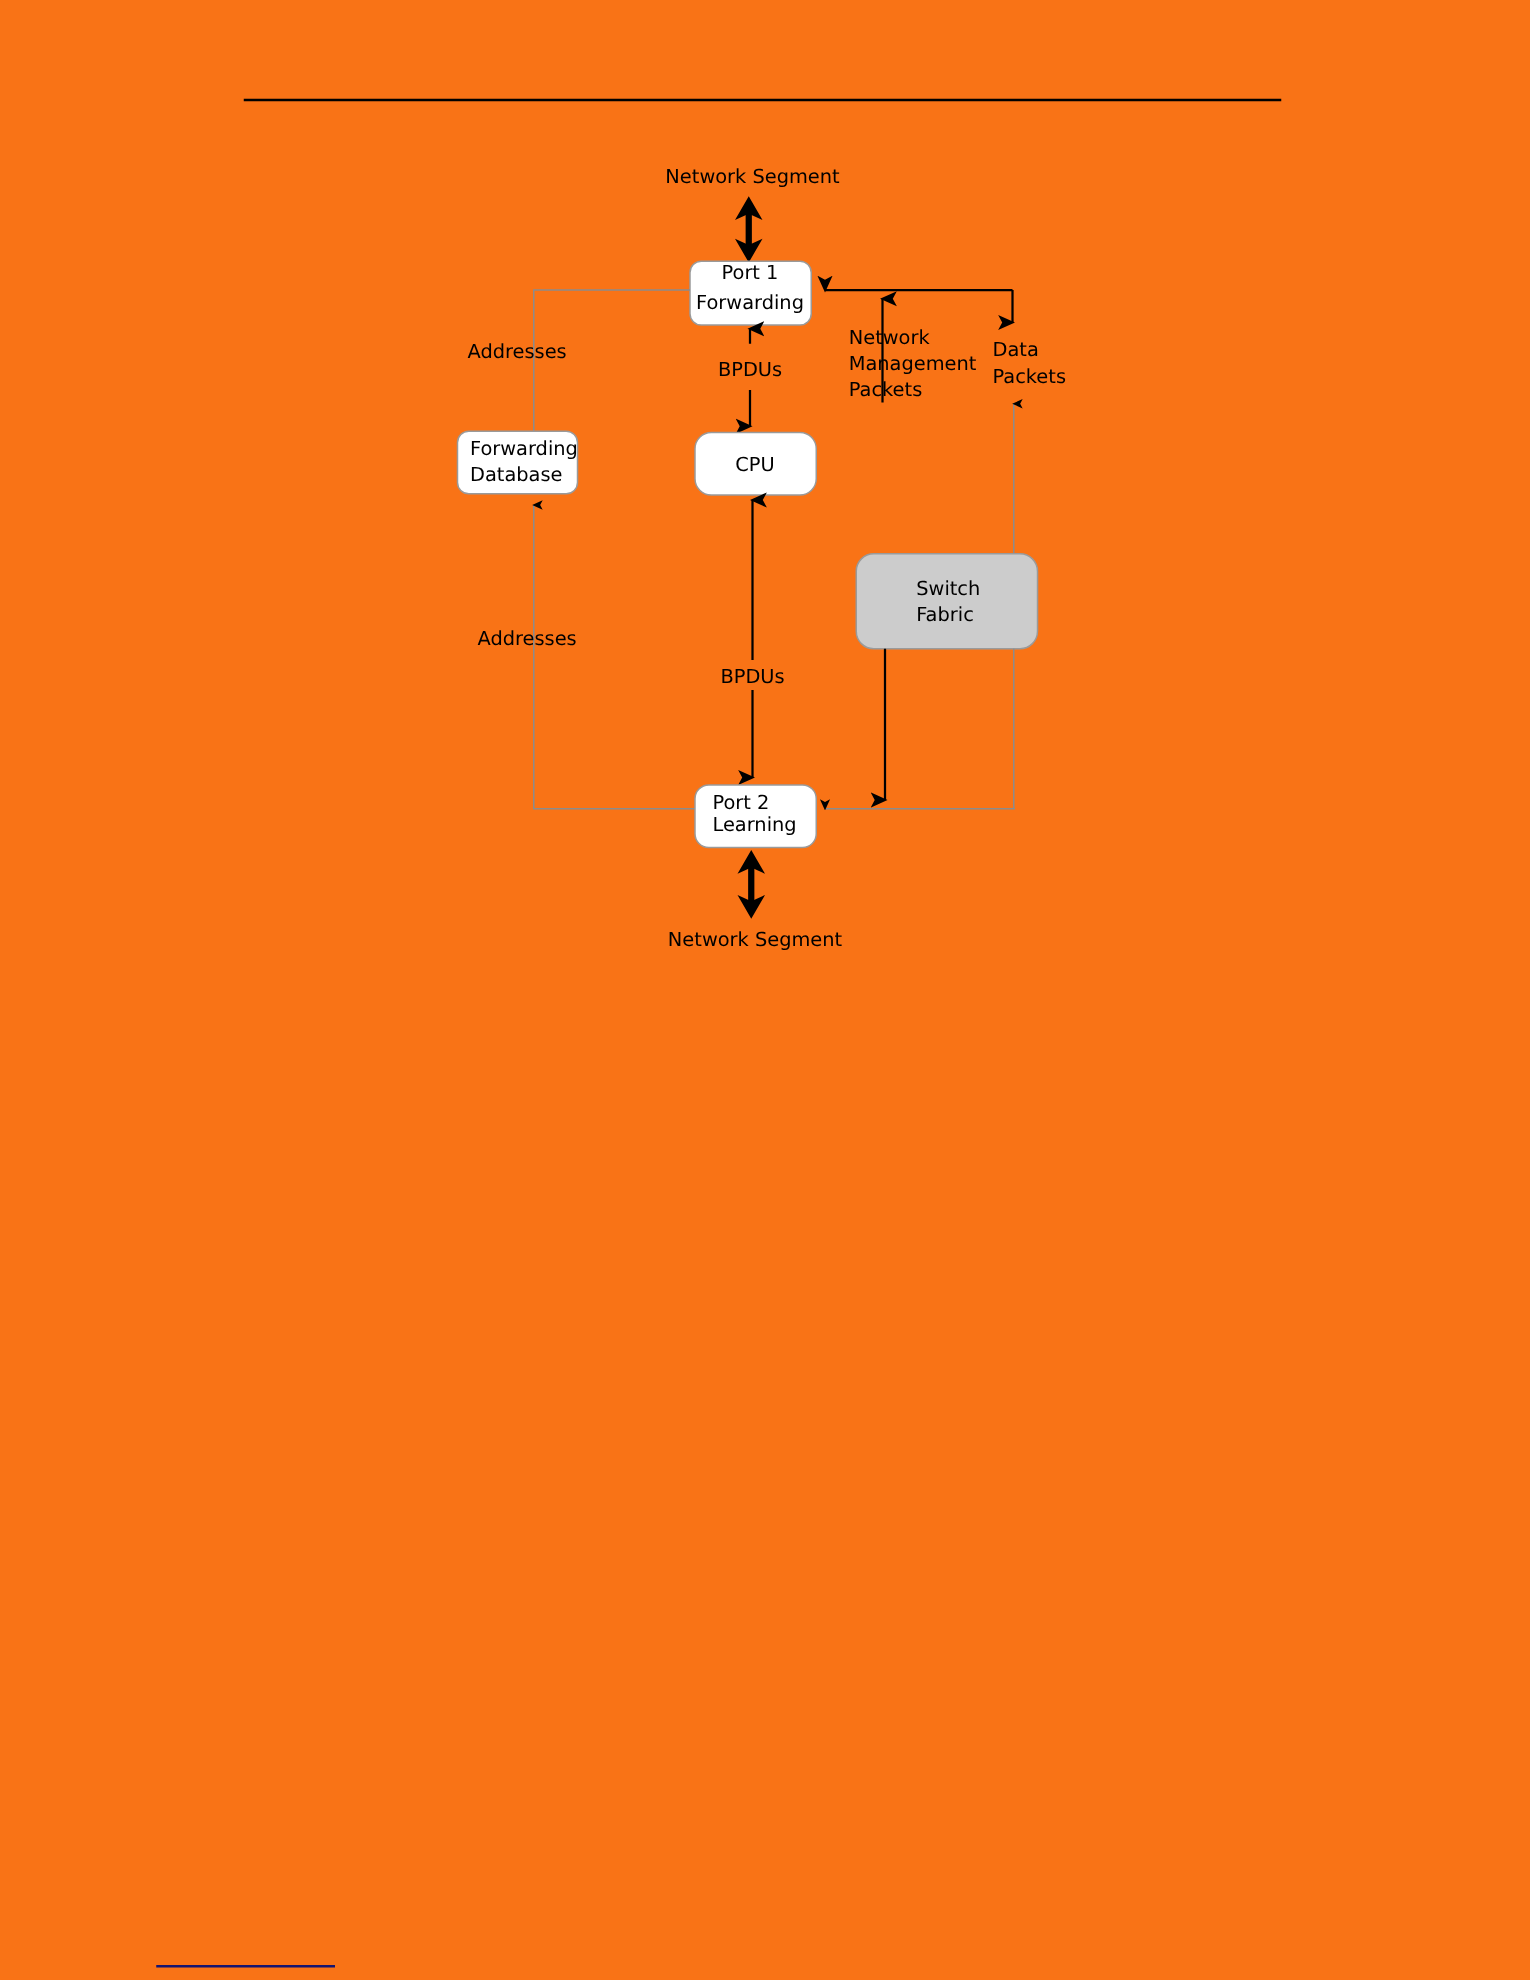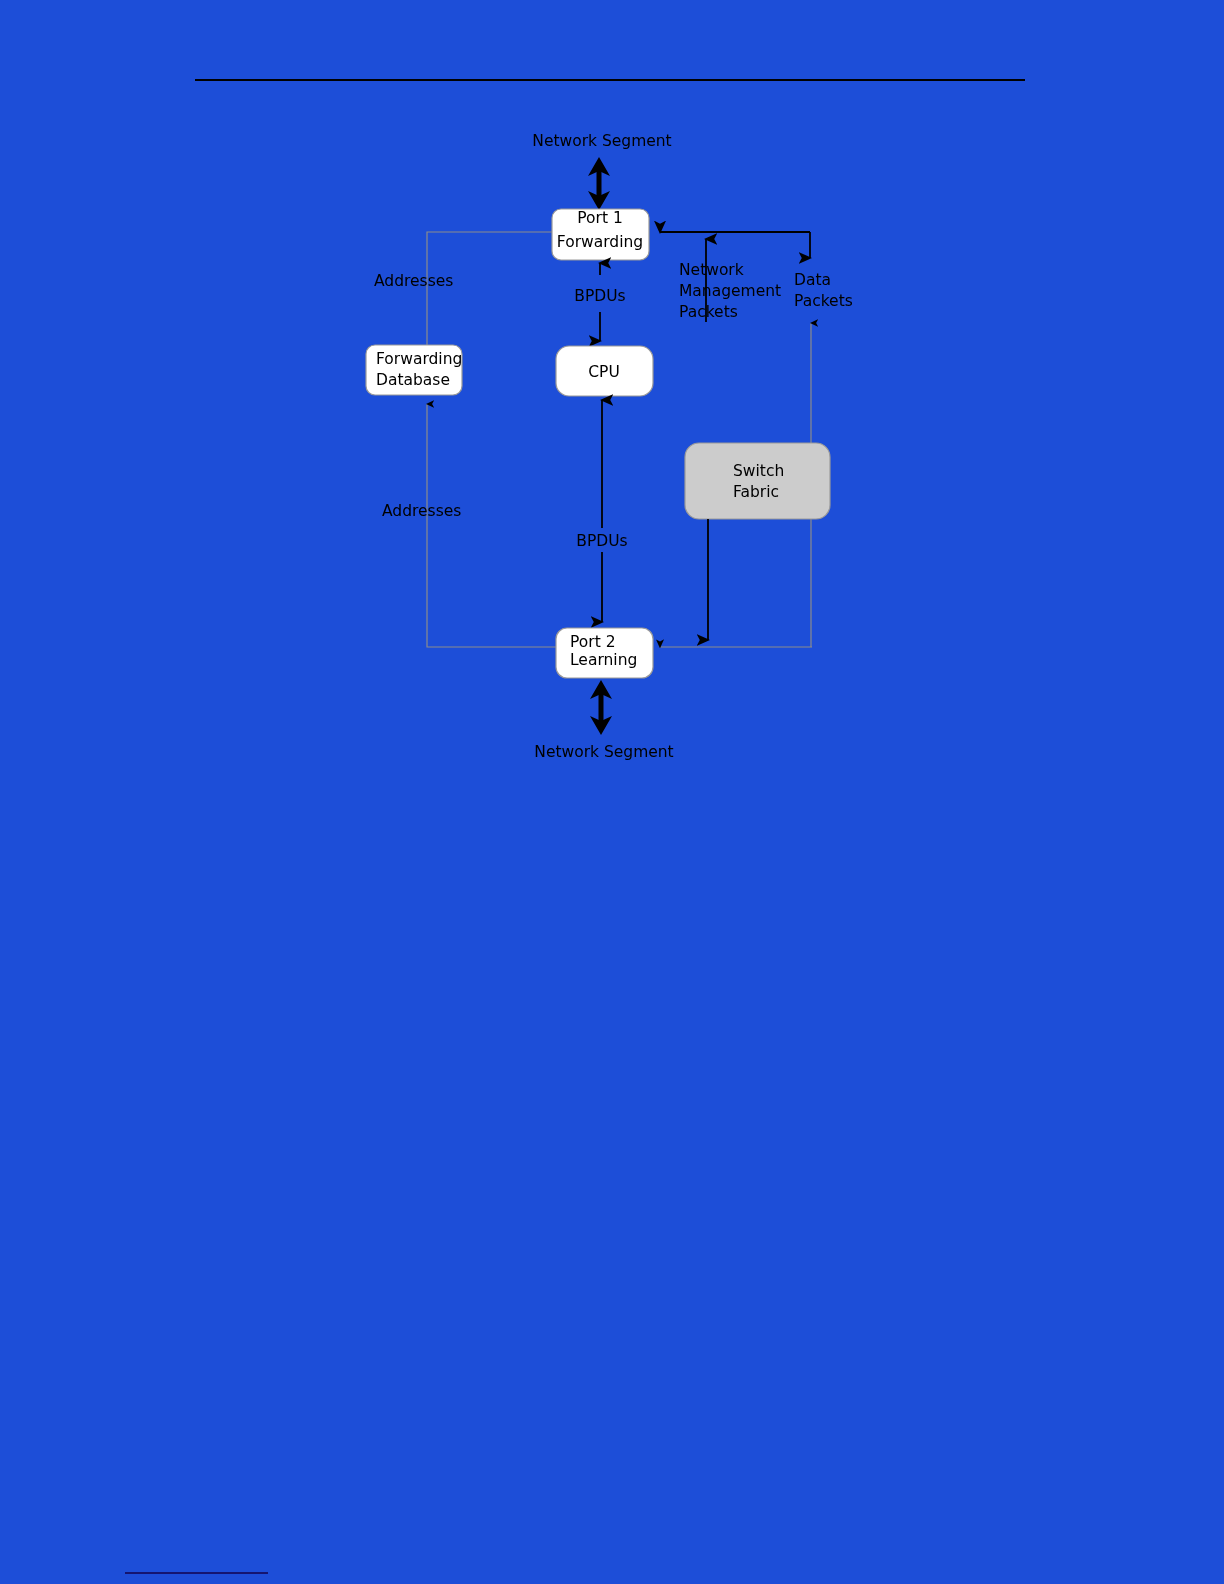--- a/index.html
+++ b/index.html
@@ -12,21 +12,21 @@
     height: 1584px;
     position: relative;
     font-family: "DejaVu Sans", sans-serif;
     overflow: hidden;
   }
   #page {
     position: absolute;
     left: 0; top: 0;
     width: 1224px;
     height: 1584px;
-    background: #1d4ed8;
+    background: #f97316;
   }
   .header-rule {
     position: absolute;
     left: 195px;
     top: 79px;
     width: 830px;
     height: 0;
     border-top: 2px solid #000000;
   }
   .footnote-rule {

